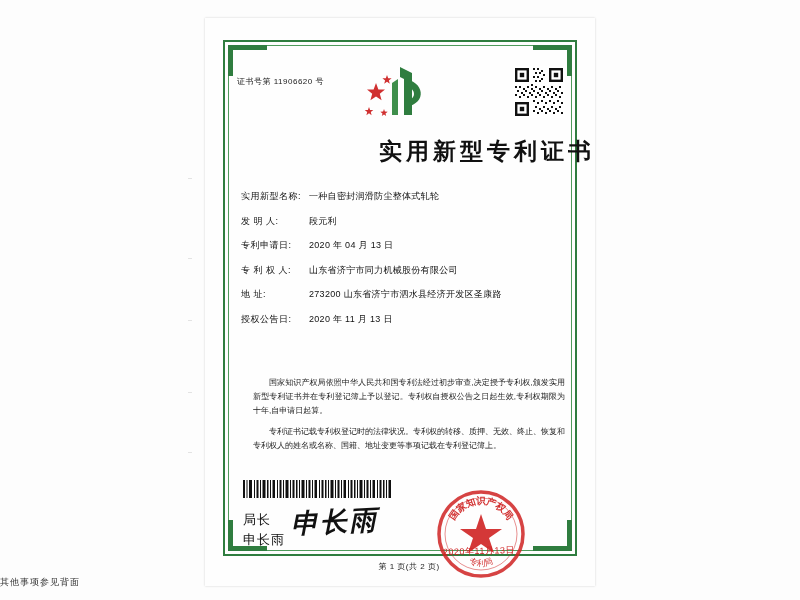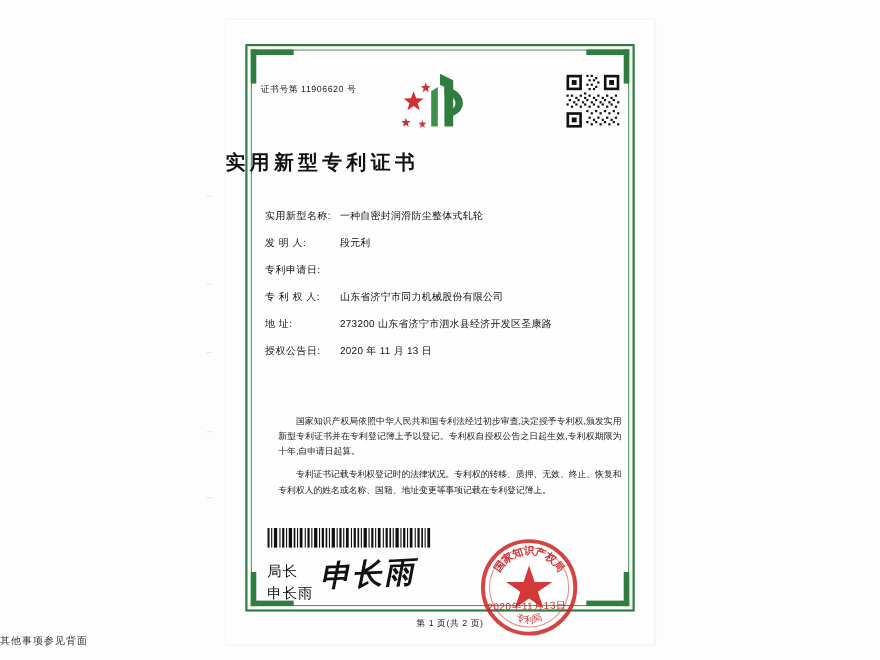--- a/index.html
+++ b/index.html
@@ -98,23 +98,23 @@
     top: 45px;
     width: 92px;
     height: 62px;
   }
 
   .title {
     position: absolute;
     left: 0;
     right: 0;
     top: 118px;
-    text-align: left;
+    text-align: right;
     font-family: "DejaVu Sans", sans-serif;
-    font-size: 18px;
+    font-size: 23px;
     font-weight: bold;
     color: #111111;
     letter-spacing: 4px;
   }
 
   .fields {
     position: absolute;
     left: 36px;
     top: 172px;
     right: 30px;
@@ -363,20 +363,21 @@
       <div class="field-row">
         <div class="field-label">实用新型名称:</div>
         <div class="field-value">一种自密封润滑防尘整体式轧轮</div>
       </div>
       <div class="field-row">
         <div class="field-label">发 明 人:</div>
         <div class="field-value">段元利</div>
       </div>
       <div class="field-row">
         <div class="field-label">专利申请日:</div>
+        <div class="field-value">2020 年 04 月 13 日</div>
       </div>
       <div class="field-row">
         <div class="field-label">专 利 权 人:</div>
         <div class="field-value">山东省济宁市同力机械股份有限公司</div>
       </div>
       <div class="field-row">
         <div class="field-label">地 址:</div>
         <div class="field-value">273200 山东省济宁市泗水县经济开发区圣康路</div>
       </div>
       <div class="field-row">

